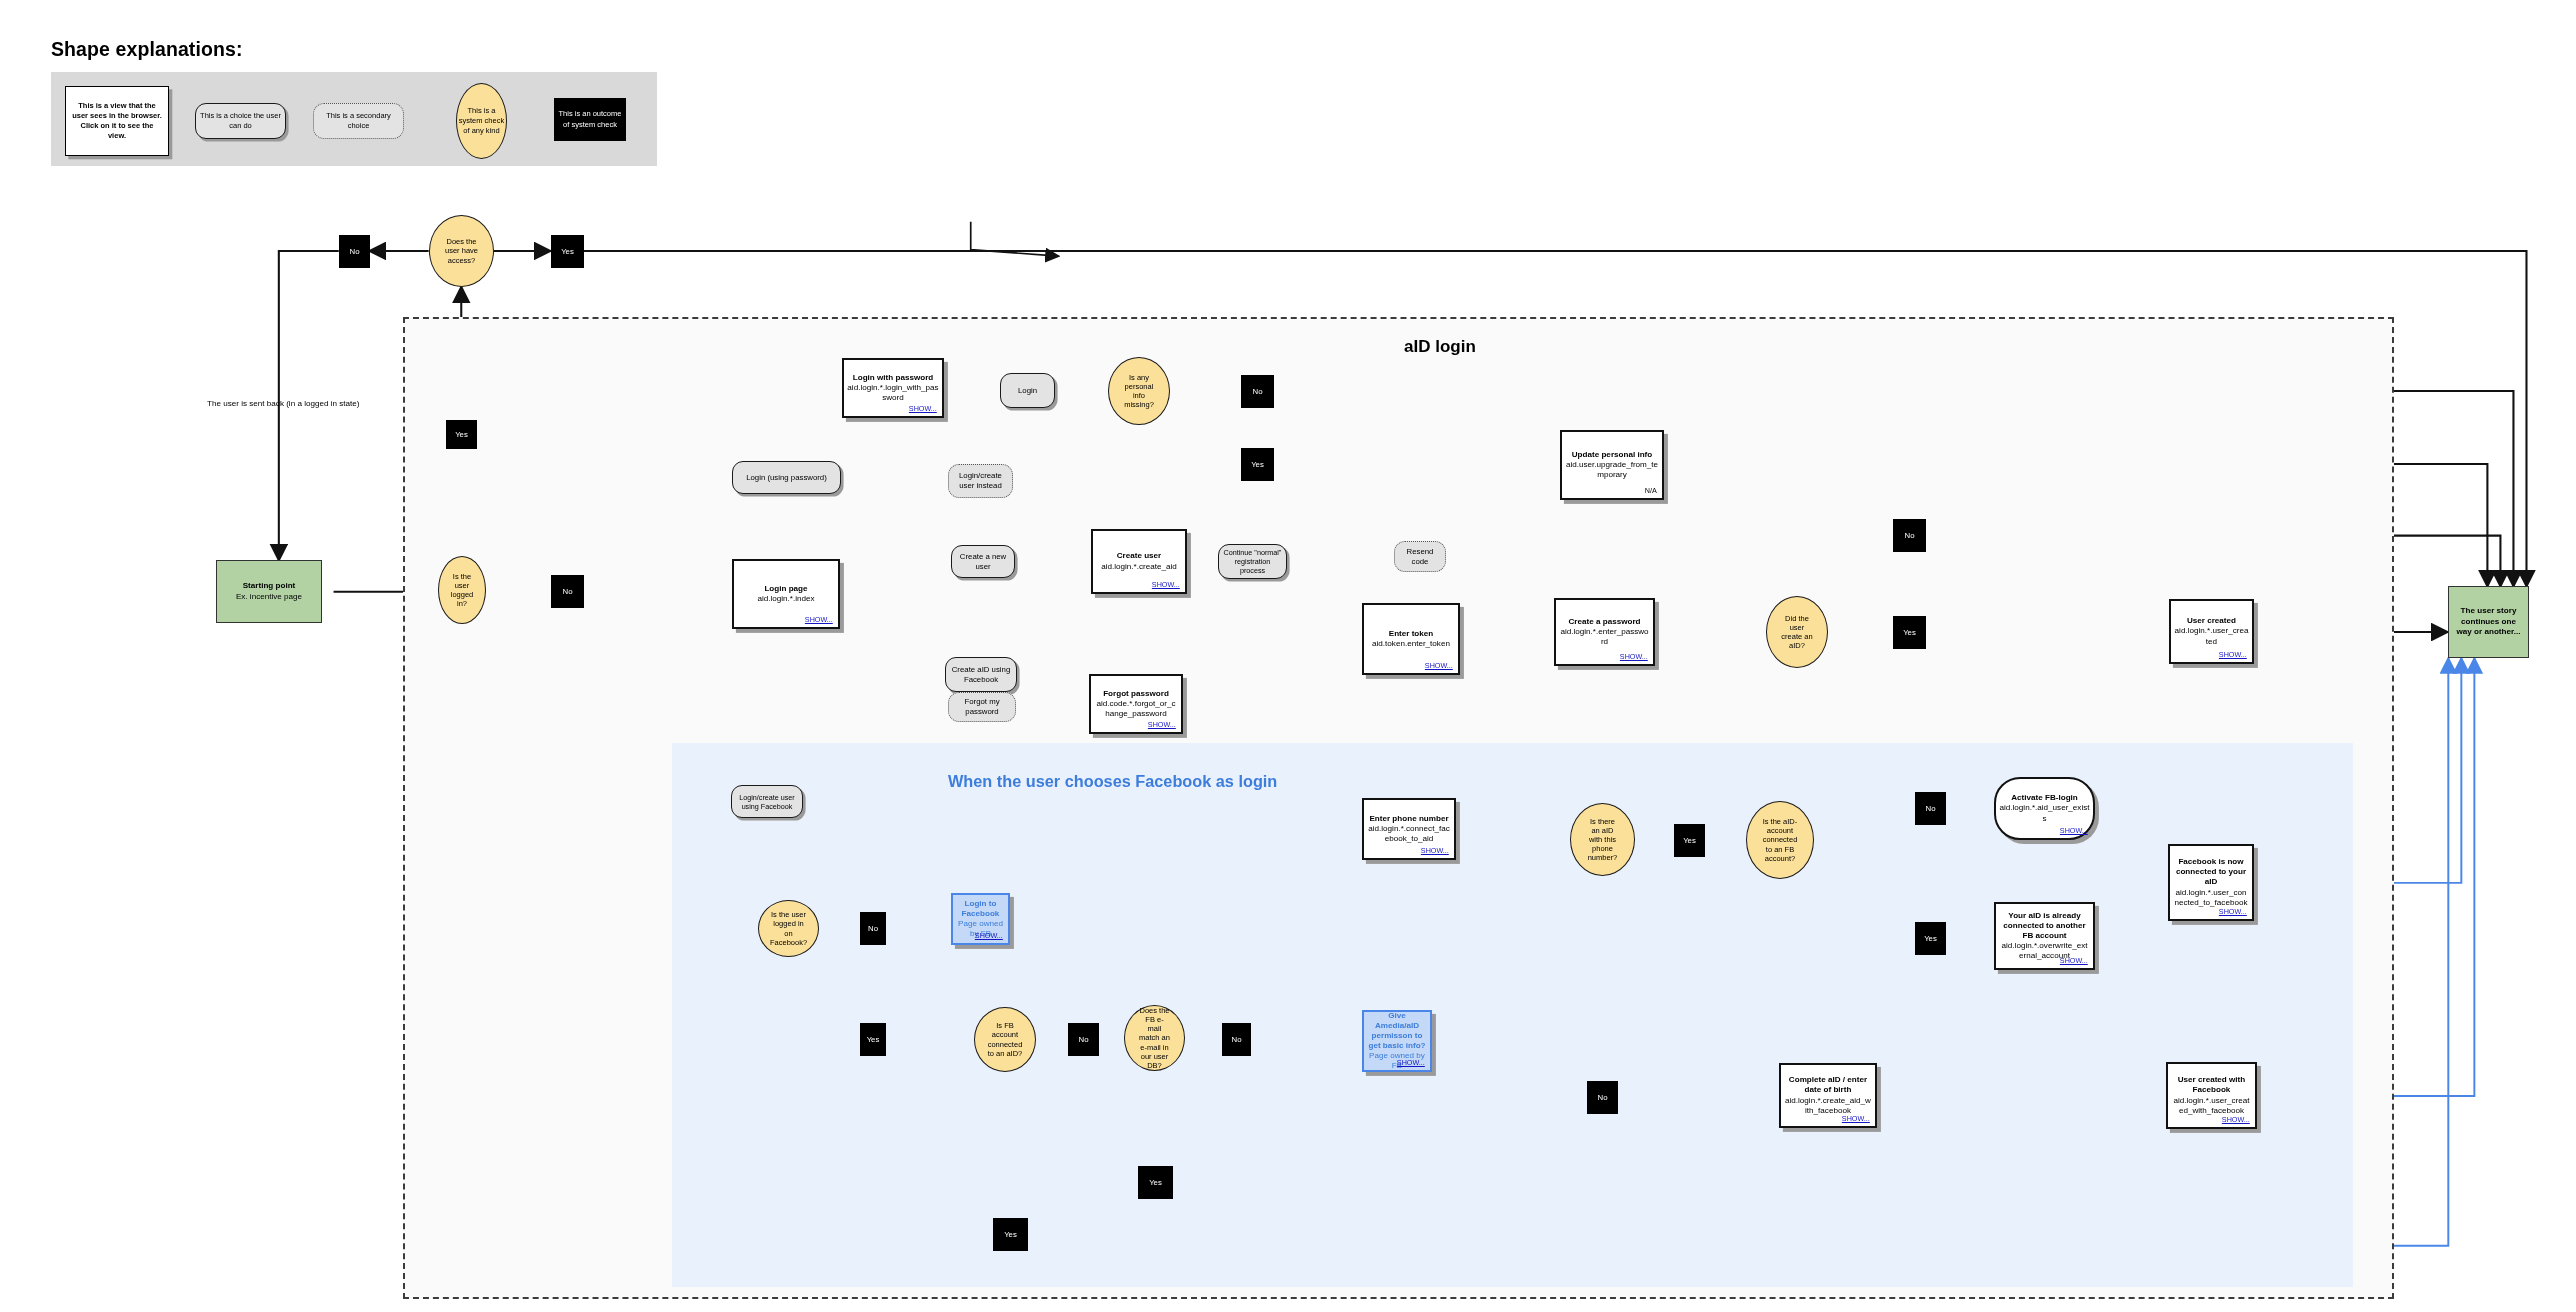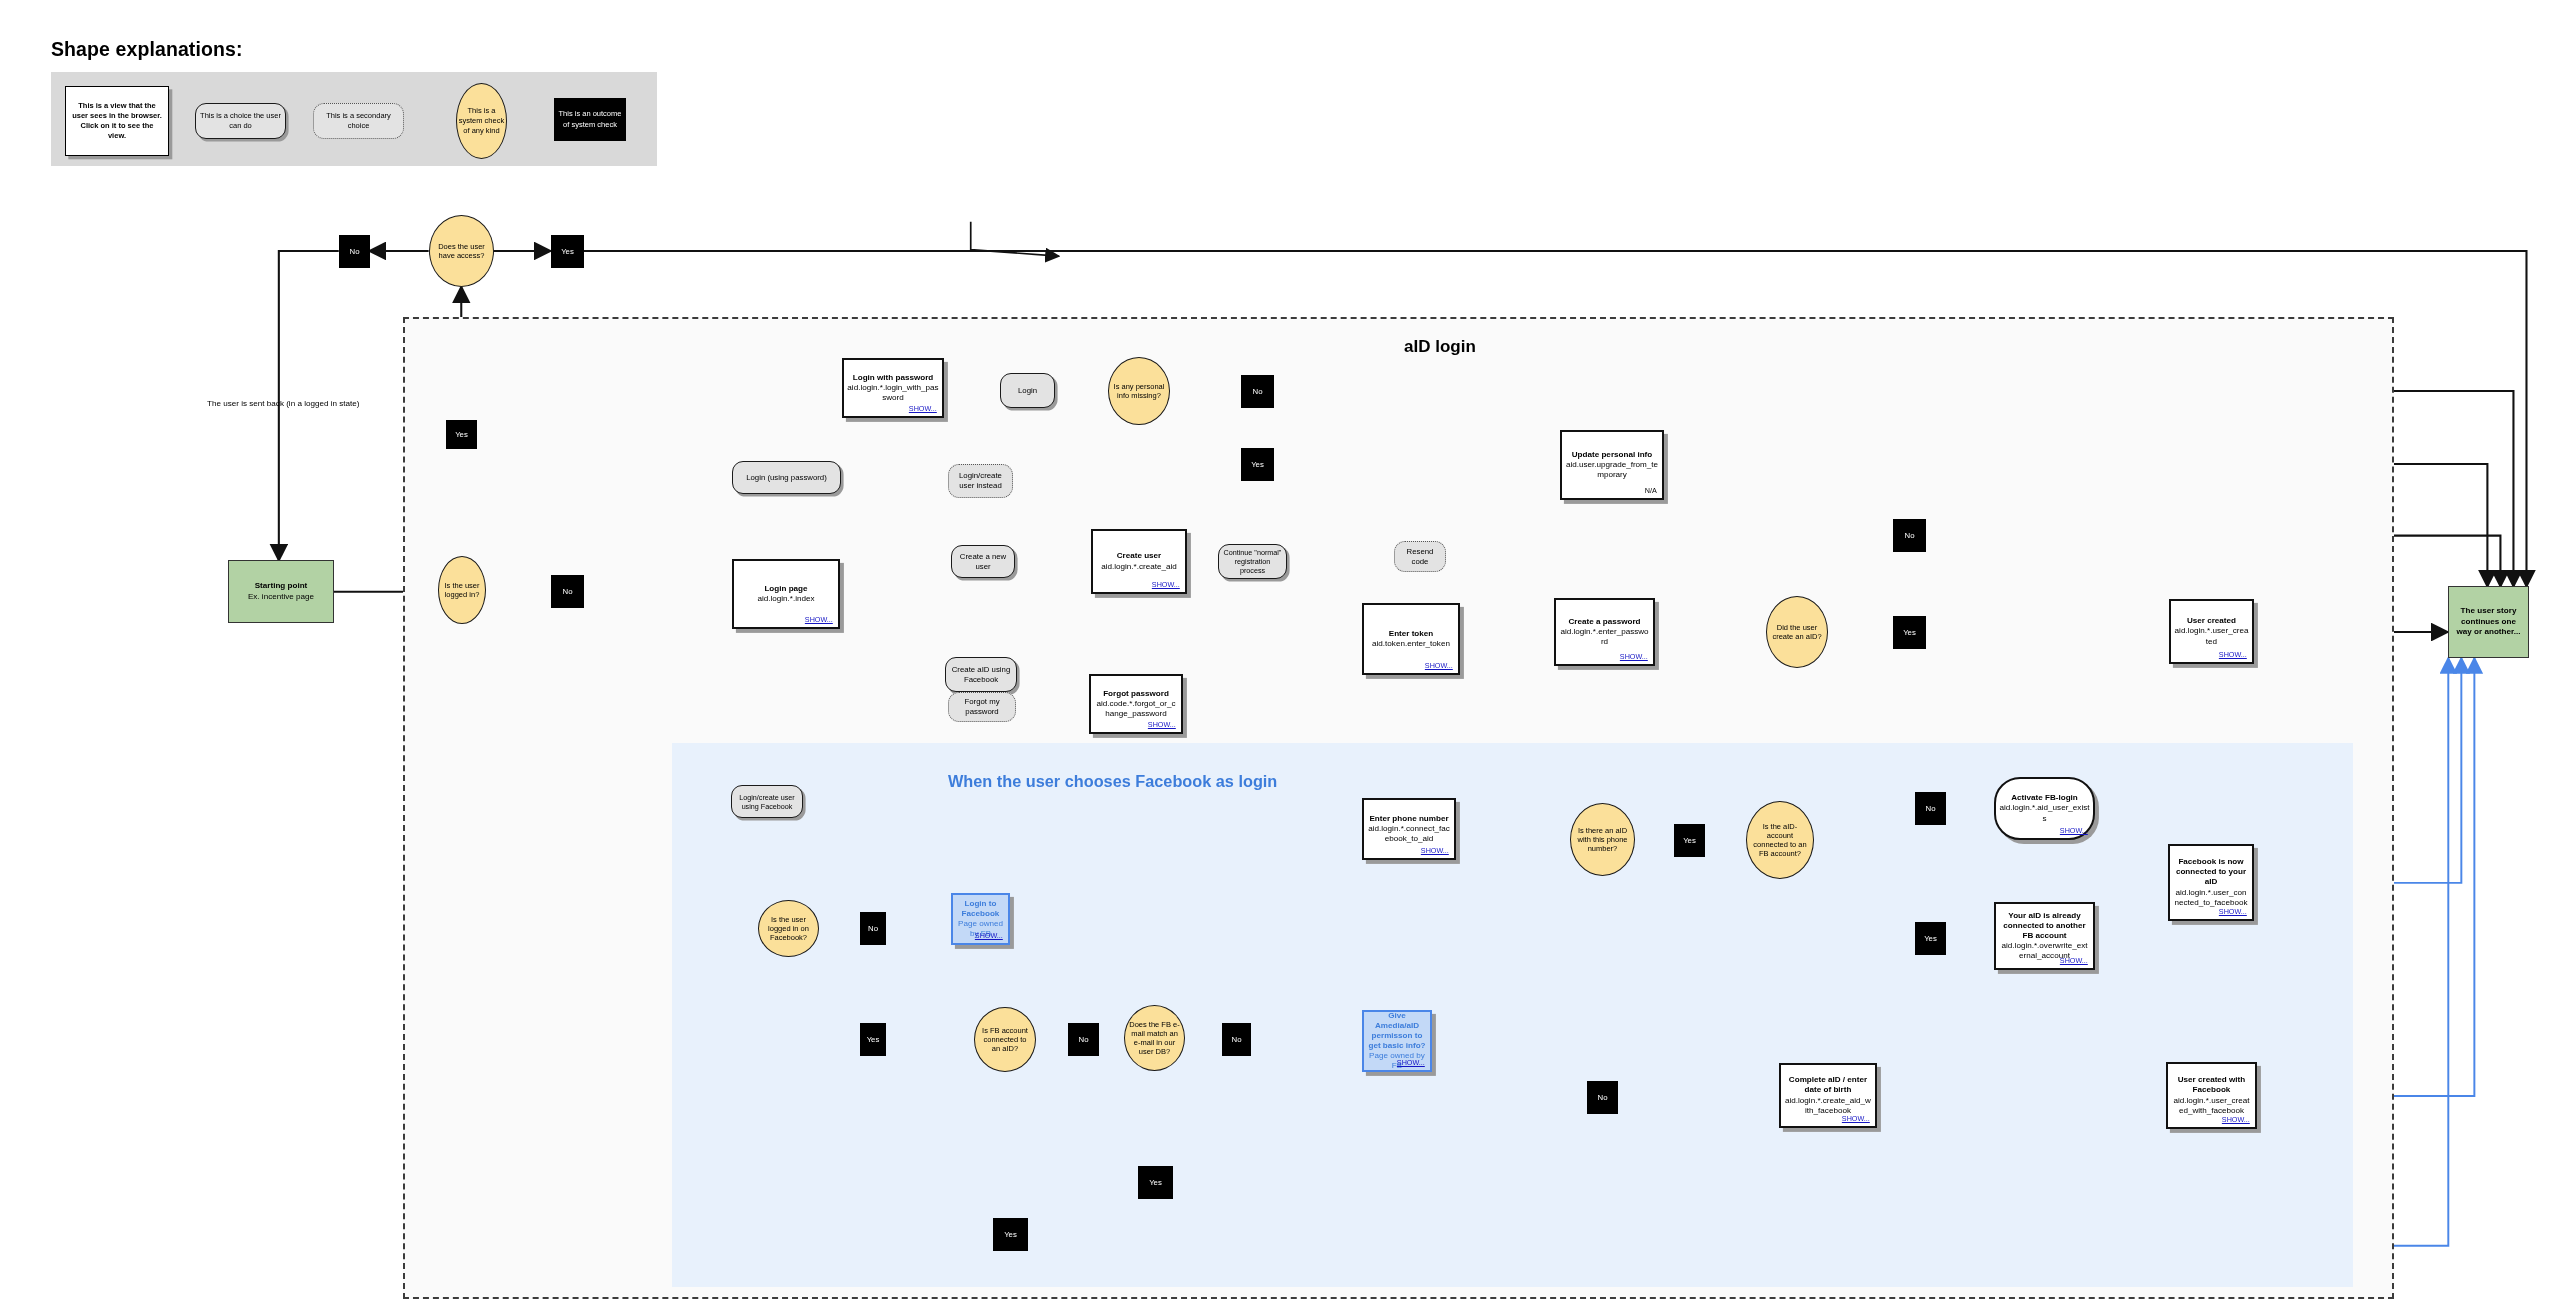--- a/index.html
+++ b/index.html
@@ -46,21 +46,21 @@
   .fbview .show{position:absolute;right:5.2px;bottom:3.3px;font-size:7.2px;color:#1515c4;text-decoration:underline;}
 
   .choice{background:#e3e3e3;border:1.6px solid #1a1a1a;border-radius:11px;box-shadow:2.6px 2.6px 0 0 #9a9a9a;
           display:flex;align-items:center;justify-content:center;text-align:center;}
   .choice span{font-size:7.8px;line-height:1.25;padding:0 3.9px;}
   .sec{background:#e3e3e3;border:1.6px dotted #555;border-radius:11px;
        display:flex;align-items:center;justify-content:center;text-align:center;}
   .sec span{font-size:7.8px;line-height:1.25;padding:0 3.9px;}
   .check{background:#fbe09a;border:1.6px solid #1a1a1a;border-radius:50%;
          display:flex;align-items:center;justify-content:center;text-align:center;}
-  .check span{font-size:7.5px;line-height:1.22;padding:0 4px;}
+  .check span{font-size:7.5px;line-height:1.22;padding:0 14px;}
   .out{background:#000;display:flex;align-items:center;justify-content:center;}
   .out span{font-size:7.8px;color:#fff;line-height:1.2;}
   .term{background:#b2d2a4;border:1.6px solid #333;display:flex;align-items:center;justify-content:center;
         text-align:center;}
   .term span{font-size:8.1px;font-weight:bold;line-height:1.3;padding:0 3.9px;color:#000;}
   .termsub{font-weight:normal !important;}
   .note{font-size:8.1px;color:#000;}
 
   svg.edges{position:absolute;left:0;top:0;width:2576px;height:1313px;pointer-events:none;}
 </style>
@@ -240,21 +240,21 @@
     <span>This is an outcome of system check</span>
   </div>
 
   <div class="abs" id="aid-region"></div>
   <div class="abs" id="aid-region-title">aID login</div>
   <div class="abs" id="fb-region"></div>
   <div class="abs" id="fb-region-title">When the user chooses Facebook as login</div>
 
   <div class="abs note" style="left:207px;top:399px;">The user is sent back (in a logged in state)</div>
 
-  <div class="abs term" style="left:228px;top:560px;width:106px;height:63px;flex-direction:column;justify-content:center;">
+  <div class="abs term" style="left:216px;top:560px;width:106px;height:63px;flex-direction:column;justify-content:center;">
     <span>Starting point</span>
     <span class="termsub" style="font-size:8.1px;">Ex. incentive page</span>
   </div>
 
   <div class="abs term" style="left:2448px;top:586px;width:81px;height:72px;">
     <span>The user story continues one way or another...</span>
   </div>
 
   <div class="abs check" style="left:429px;top:215px;width:65px;height:72px;">
     <span>Does the user have access?</span>

